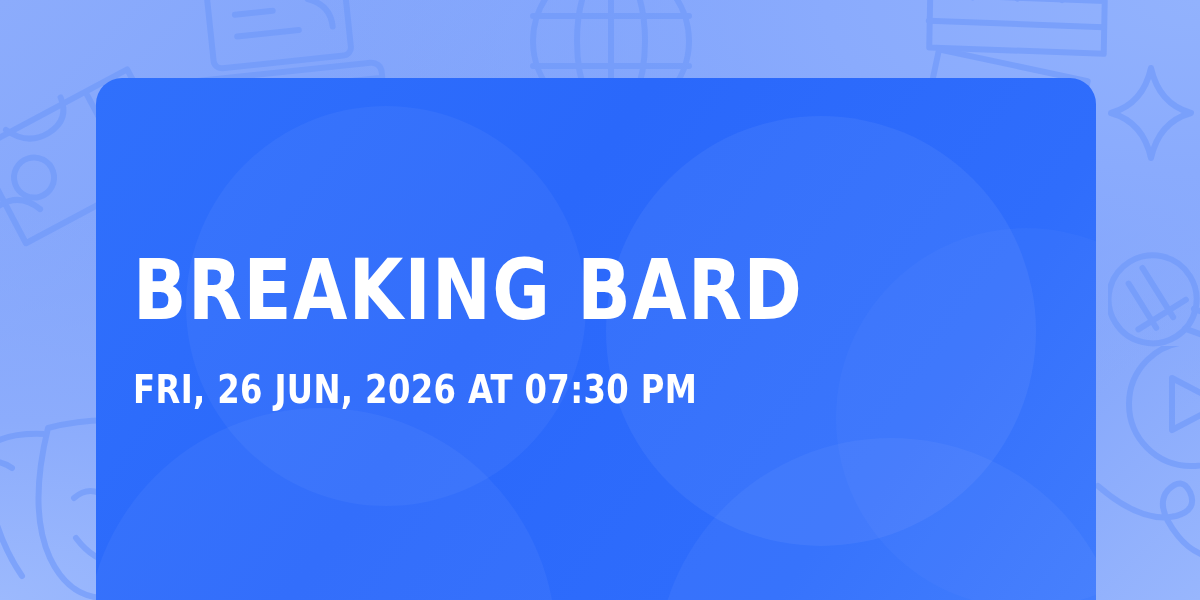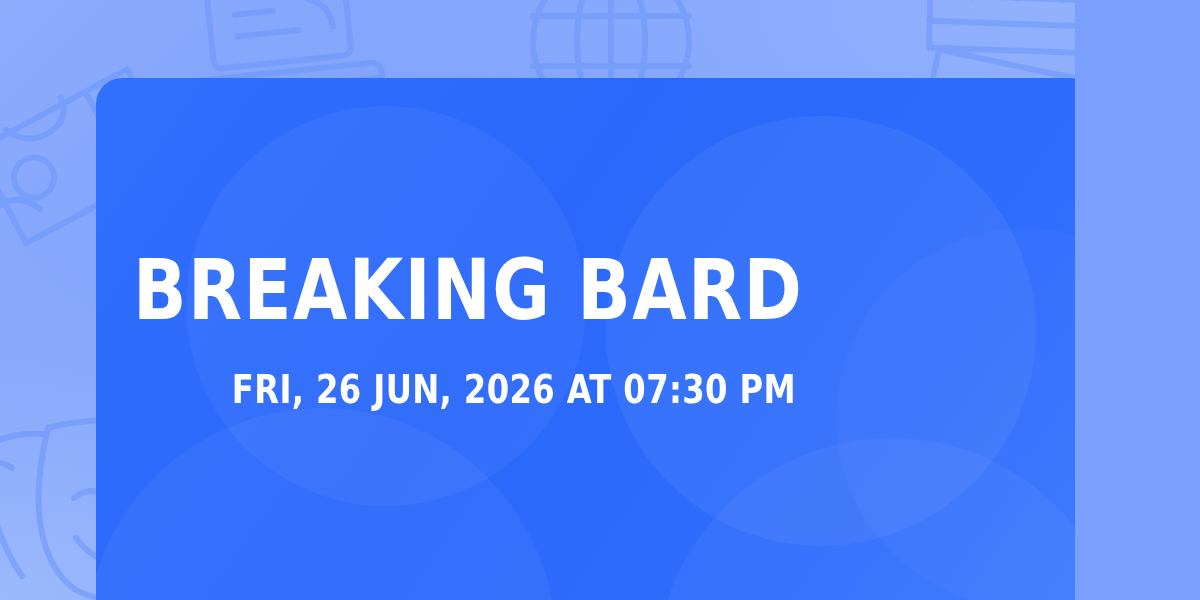--- a/index.html
+++ b/index.html
@@ -10,28 +10,27 @@
     overflow: hidden;
   }
   body {
     font-family: "Liberation Sans", sans-serif;
     background: #7ba0fb;
   }
 
   
   .stage {
     position: relative;
-    width: 1075px;
+    width: 1200px;
     height: 600px;
     overflow: hidden;
     background:
       radial-gradient(120% 110% at 100% 0%,   #92b2fd 0%,  #8aabfd 26%, rgba(138,171,253,0) 62%),
       radial-gradient(110% 100% at 0% 100%,   #9cb9fd 0%,  #8cacfc 30%, rgba(140,172,252,0) 65%),
       linear-gradient(135deg, #8cacfc 0%, #7a9ffb 46%, #7fa2fb 72%, #98b6fd 100%);
-    text-align: right;
   }
 
   
   .bg-icons {
     position: absolute;
     inset: 0;
     pointer-events: none;
   }
   .bg-icons svg { position: absolute; display: block; }
   .bg-stroke {

